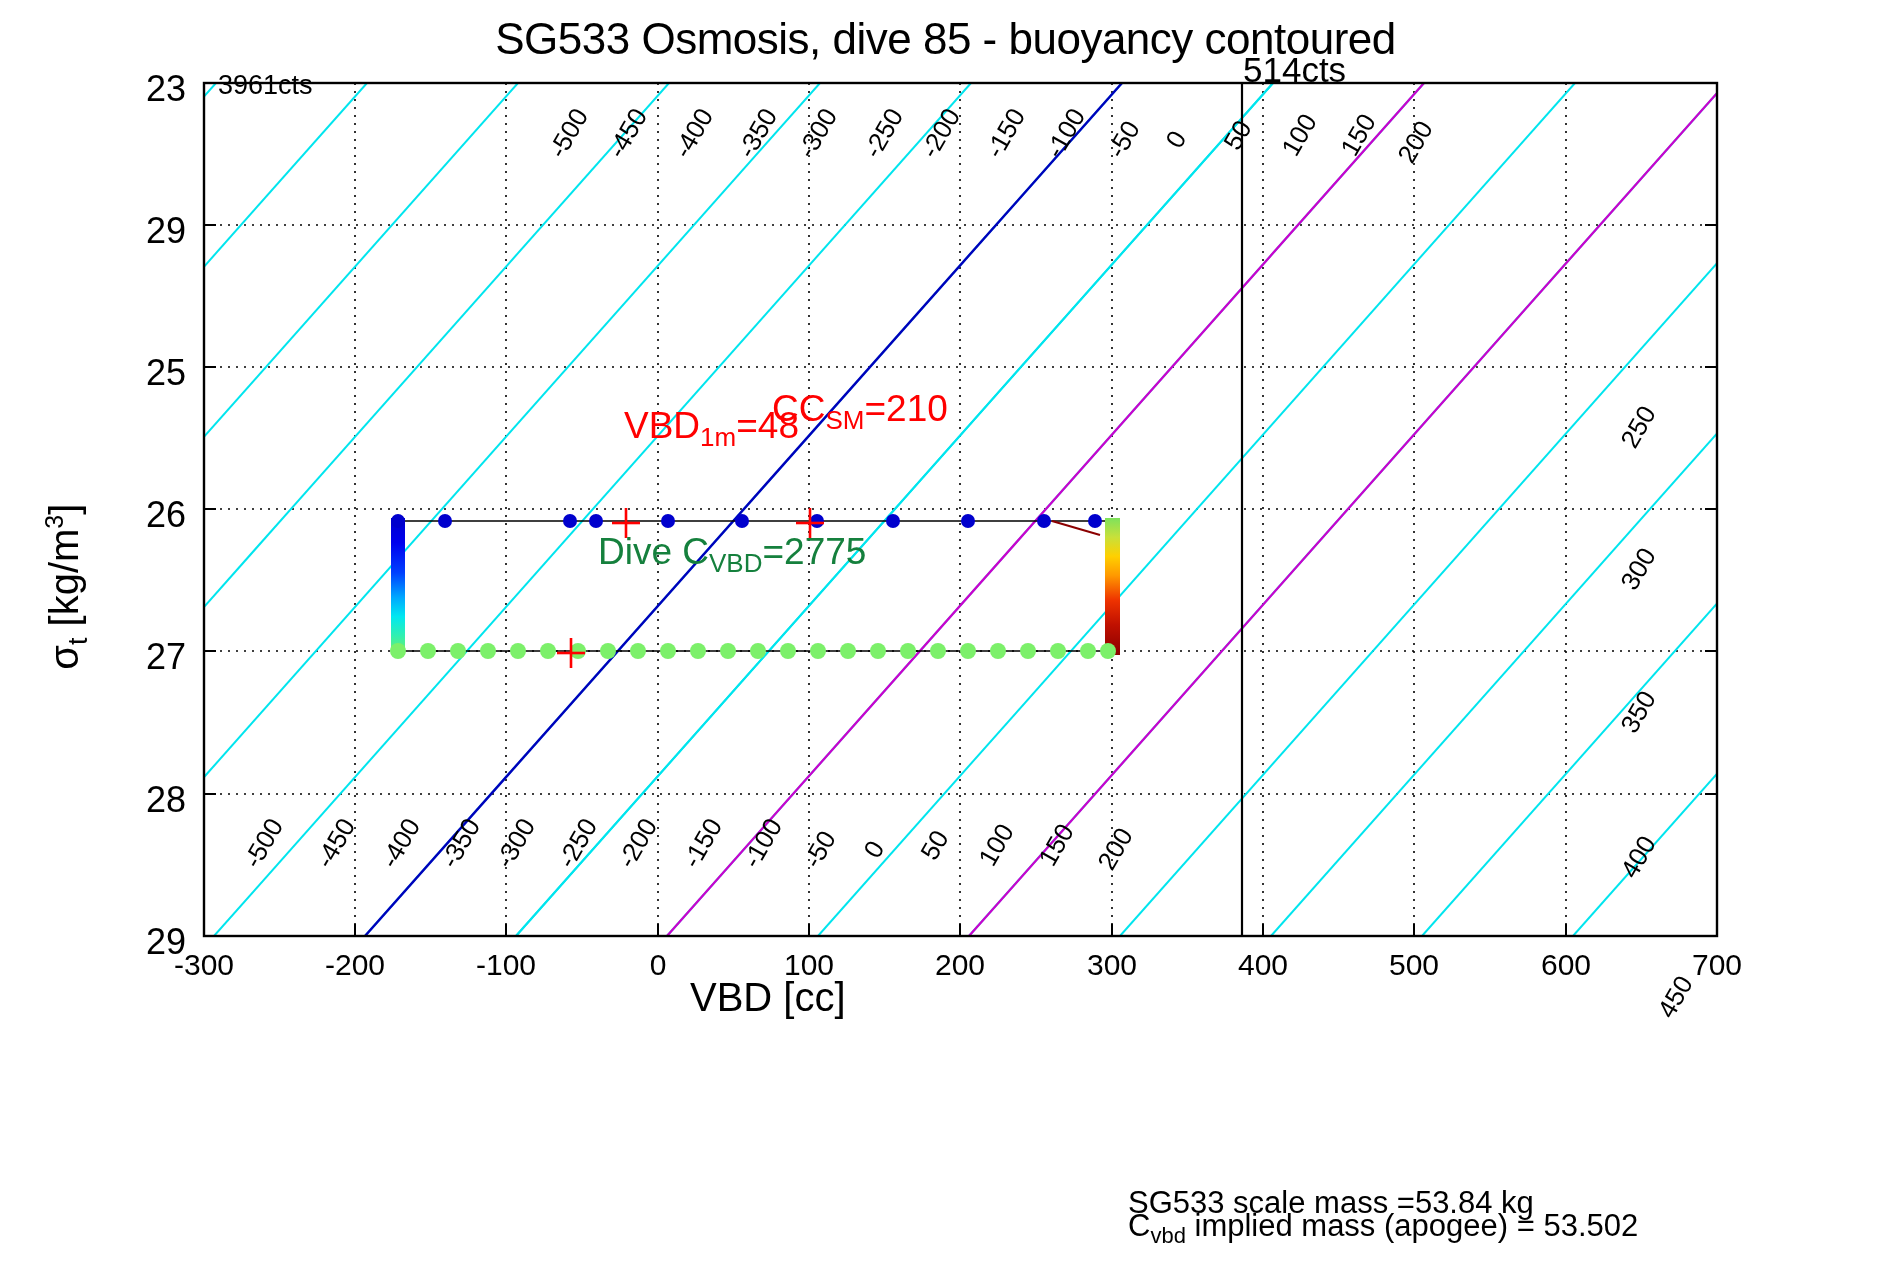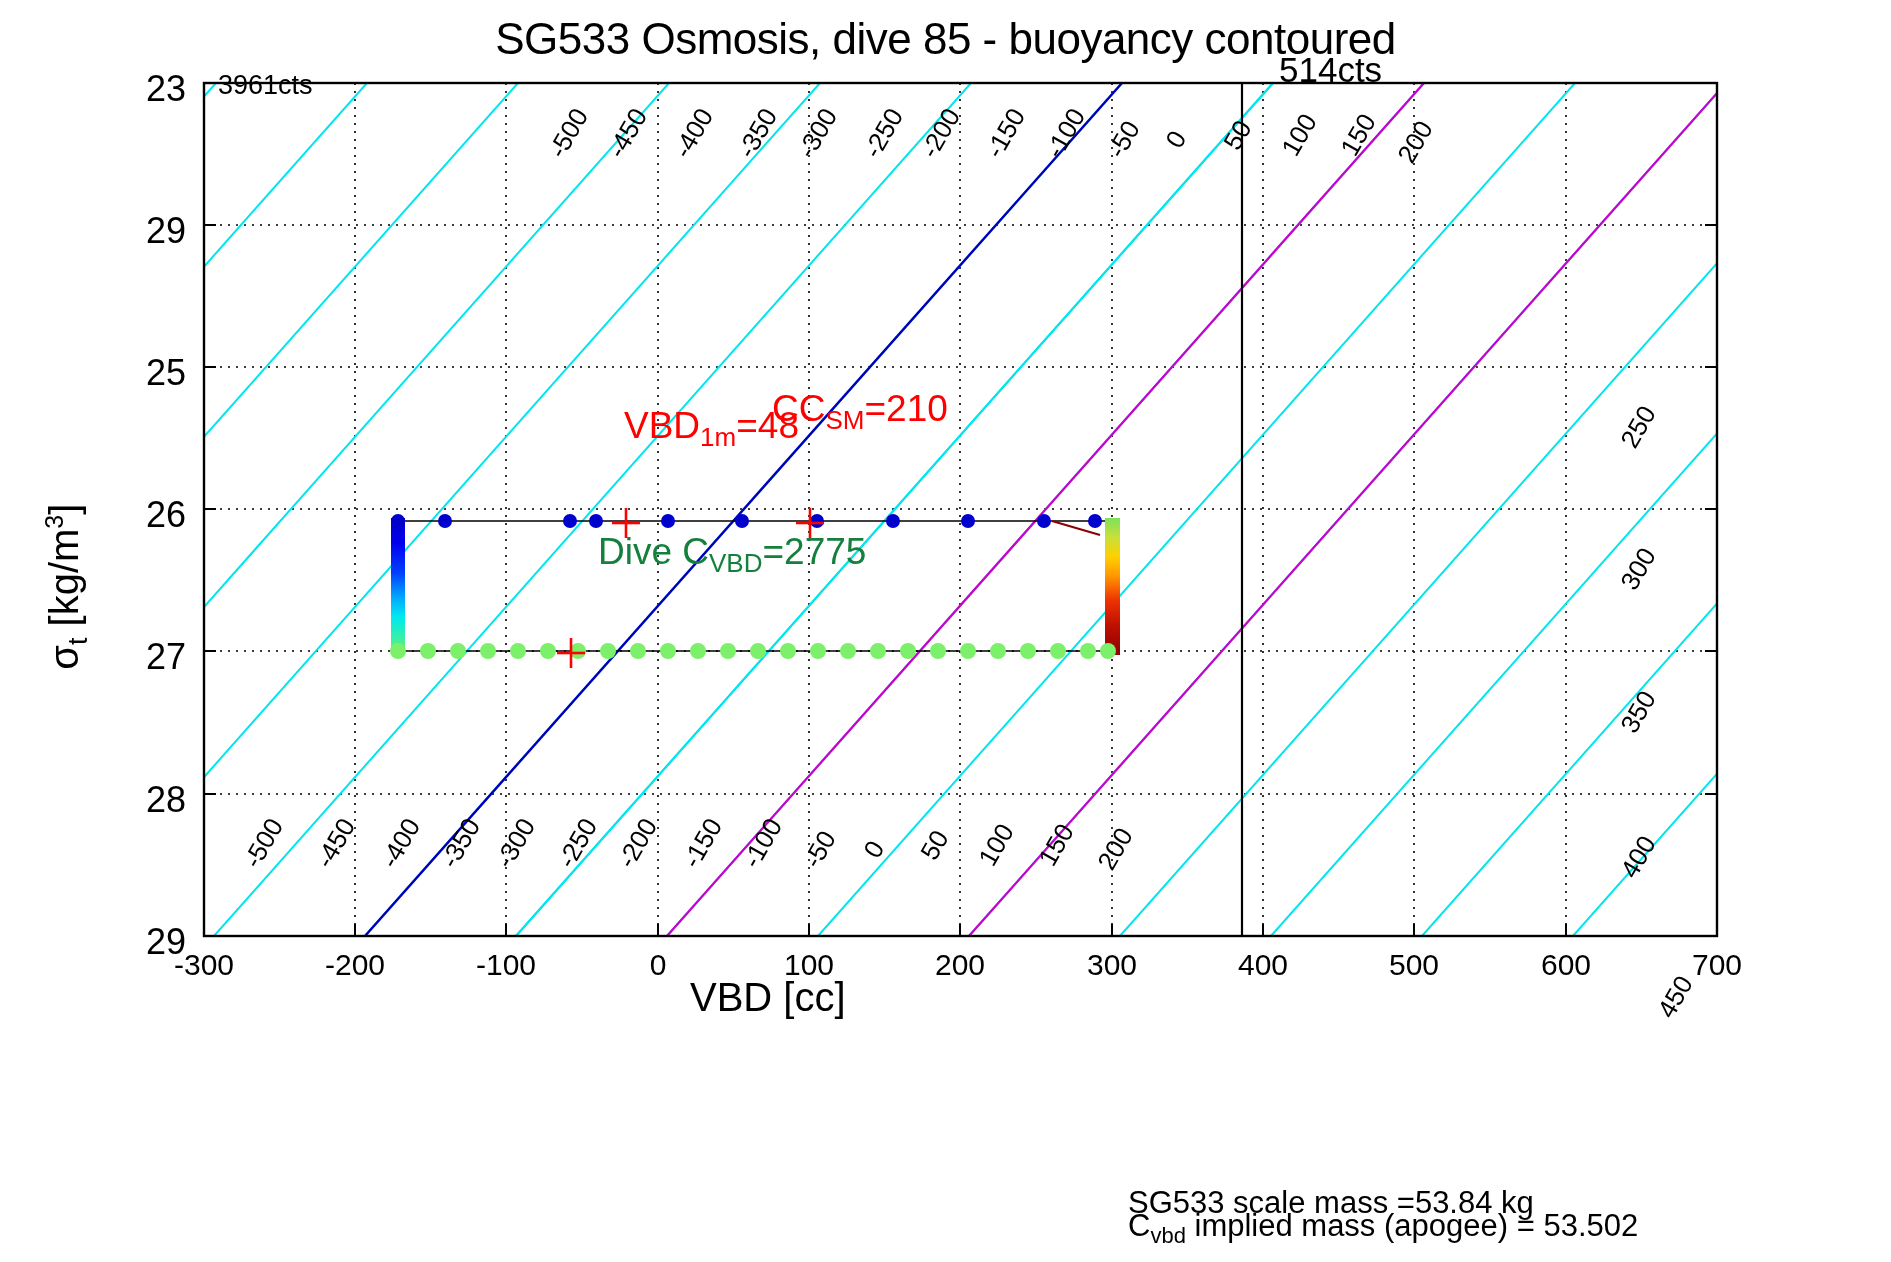--- a/index.html
+++ b/index.html
@@ -3,21 +3,21 @@
 <meta charset="utf-8">
 <style>
   html,body{margin:0;padding:0;background:#fff;}
   body{width:1891px;height:1262px;position:relative;overflow:hidden;
        font-family:"Liberation Sans","DejaVu Sans",sans-serif;color:#000;}
   #root{position:absolute;inset:0;}
   svg{position:absolute;left:0;top:0;}
   .txt{position:absolute;white-space:nowrap;}
   #chart-title{left:0;top:14px;width:1891px;text-align:center;font-size:44px;letter-spacing:-0.5px;}
   #cts-left{left:218px;top:50px;font-size:27px;margin-top:20px;}
-  #cts-right{left:1243px;top:50px;font-size:35px;margin-left:36px;}
+  #cts-right{left:1243px;top:50px;font-size:35px;}
   .ytick{position:absolute;right:0;width:60px;text-align:right;font-size:36px;}
   .xtick{position:absolute;width:120px;text-align:center;font-size:30px;}
   #ylabel{position:absolute;left:-98px;top:560px;width:330px;text-align:center;font-size:40px;
           transform:rotate(-90deg);transform-origin:center center;}
   #ylabel sub{font-size:27px;}
   #ylabel sup{font-size:25px;}
   #xlabel{position:absolute;left:690px;top:975px;font-size:40px;}
   #foot1{position:absolute;left:1128px;top:1185px;font-size:31px;}
   #foot2{position:absolute;left:1128px;top:1208px;font-size:31px;}
   #foot2 sub{font-size:22px;}

